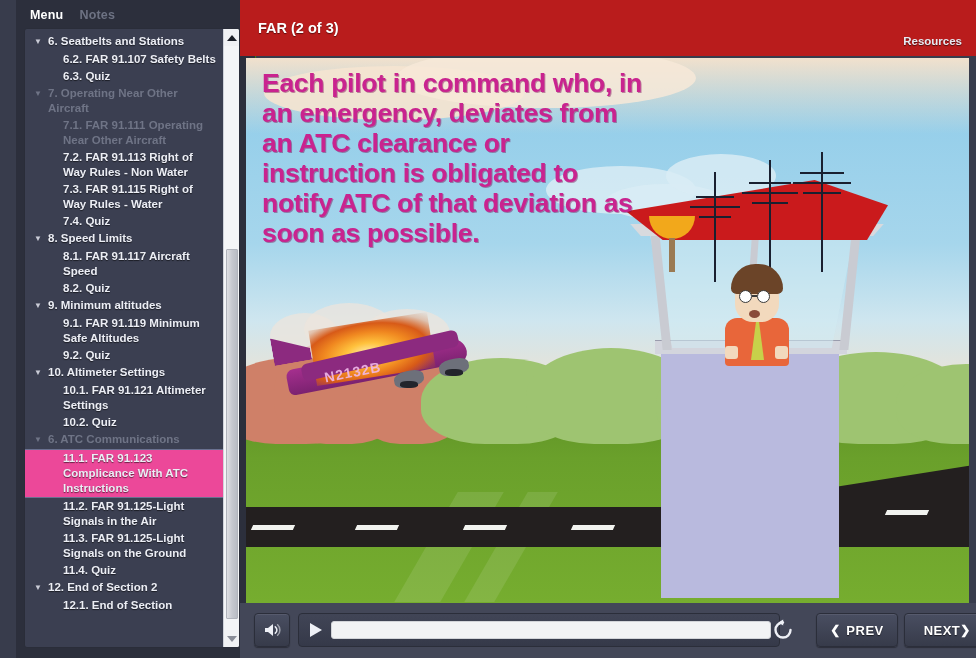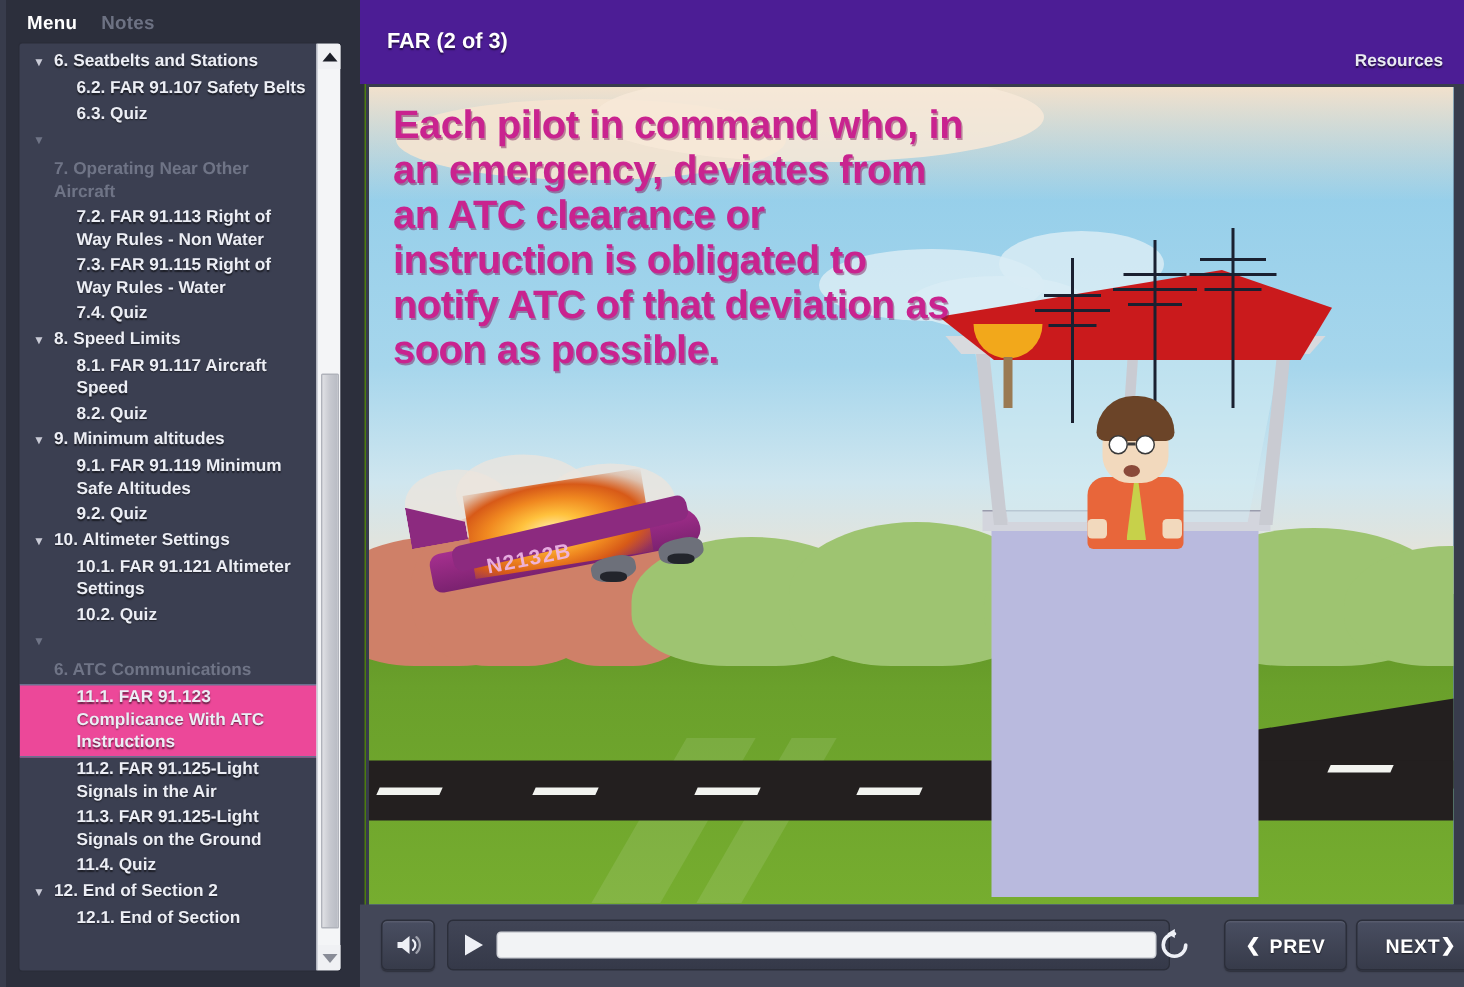--- a/index.html
+++ b/index.html
@@ -9,21 +9,21 @@
     font-family: "Liberation Sans", sans-serif;
     overflow: hidden;
   }
   #app {
     position: relative;
     width: 976px; height: 658px;
     background: #383c4c;
   }
   
   #sidebar {
-    position: absolute; left: 4px; top: 0;
+    position: absolute; left: 16px; top: 0;
     width: 240px; height: 658px;
     background: #2c2f3c;
     border-right: 1px solid #4d7c0f;
   }
   #sidebar-tabs {
     height: 28px;
     padding: 8px 0 0 14px;
     display: flex; align-items: flex-start; gap: 16px;
   }
   .tab {
@@ -70,21 +70,21 @@
     font-size: 11.5px;
     font-weight: bold;
     color: #eceef5;
     text-shadow: 0 1px 1px rgba(0,0,0,.55);
     padding-left: 2px;
   }
   .m-item.lvl1 { padding-left: 6px; }
   .m-item.lvl1 .label { padding-left: 3px; }
   .m-item.lvl2 { padding-left: 36px; }
   .m-item.lvl2 .label { text-indent: 0; }
-  .m-item.dim .label { color: #6f7486; text-shadow: none; margin-top: 20px; }
+  .m-item.dim .label { color: #6f7486; text-shadow: none; }
   .m-item.dim .arrow { color: #6f7486; }
   .m-item.selected {
     background: #ec4899;
     border-top: 1px solid #6a7190;
     border-bottom: 1px solid #6a7190;
   }
   
   #menu-scrollbar {
     position: absolute;
     right: 0; top: 0;
@@ -115,21 +115,21 @@
     background: linear-gradient(to right,#dfe0e4,#c6c8cf 50%,#b9bcc4);
     border: 1px solid #b0b3bb;
     border-radius: 1px;
     cursor: pointer;
   }
   
   #header {
     position: absolute;
     left: 240px; top: 0;
     width: 736px; height: 56px;
-    background: #4c1d95;
+    background: #b91c1c;
   }
   #page-title {
     position: absolute;
     left: 18px; top: 20px;
     color: #ffffff;
     font-size: 14.5px; font-weight: bold;
     text-shadow: 0 1px 1px rgba(0,0,0,.5);
   }
   #resources-btn {
     position: absolute;
@@ -441,20 +441,23 @@
             </div>
             <div class="m-item lvl2">
               <span class="label">6.2. FAR 91.107 Safety Belts</span>
             </div>
             <div class="m-item lvl2">
               <span class="label">6.3. Quiz</span>
             </div>
             <div class="m-item lvl1 dim">
               <span class="arrow">▼</span>
               <span class="label">7. Operating Near Other Aircraft</span>
+            </div>
+            <div class="m-item lvl2 dim">
+              <span class="label">7.1. FAR 91.111 Operating Near Other Aircraft</span>
             </div>
             <div class="m-item lvl2">
               <span class="label">7.2. FAR 91.113 Right of Way Rules - Non Water</span>
             </div>
             <div class="m-item lvl2">
               <span class="label">7.3. FAR 91.115 Right of Way Rules - Water</span>
             </div>
             <div class="m-item lvl2">
               <span class="label">7.4. Quiz</span>
             </div>

